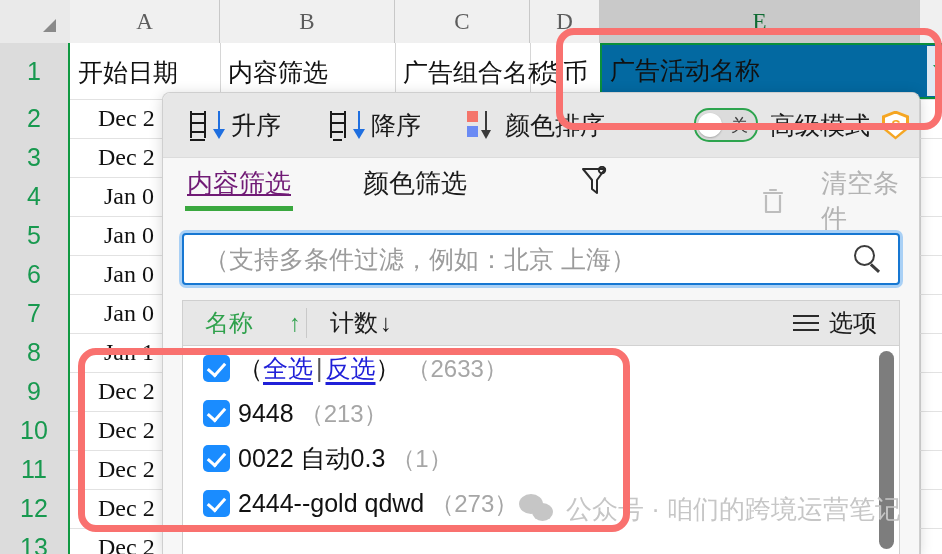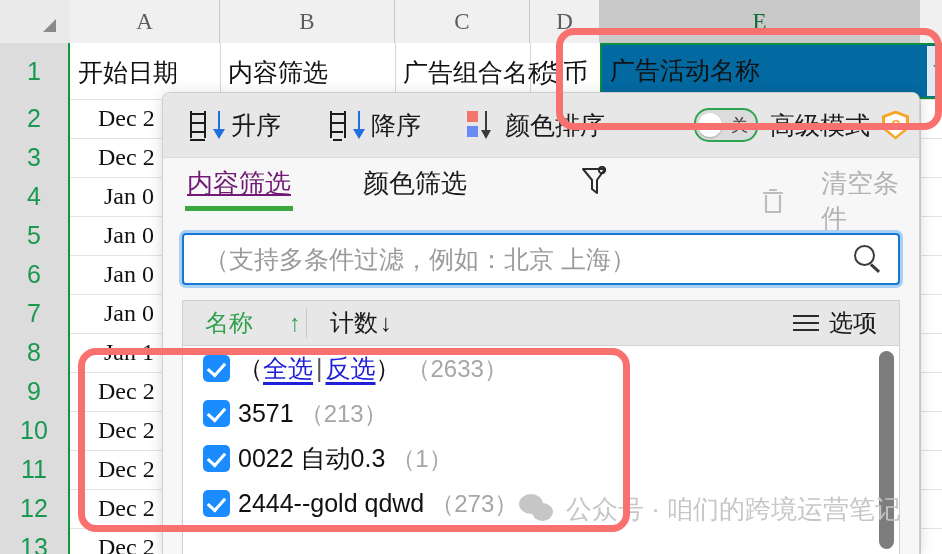--- a/index.html
+++ b/index.html
@@ -372,21 +372,21 @@
         <div class="lrow">
           <div class="cbx"></div>
           <span class="lbl">
             <span class="paren">（</span><span class="lnk">全选</span><span class="sep">|</span><span class="lnk">反选</span><span class="paren">）</span>
           </span>
           <span class="cnt">（2633）</span>
         </div>
 
         <div class="lrow">
           <div class="cbx"></div>
-          <span class="lbl">3571</span>
+          <span class="lbl">9448</span>
           <span class="cnt">（213）</span>
         </div>
 
         <div class="lrow">
           <div class="cbx"></div>
           <span class="lbl">0022 自动0.3</span>
           <span class="cnt">（1）</span>
         </div>
 
         <div class="lrow">

